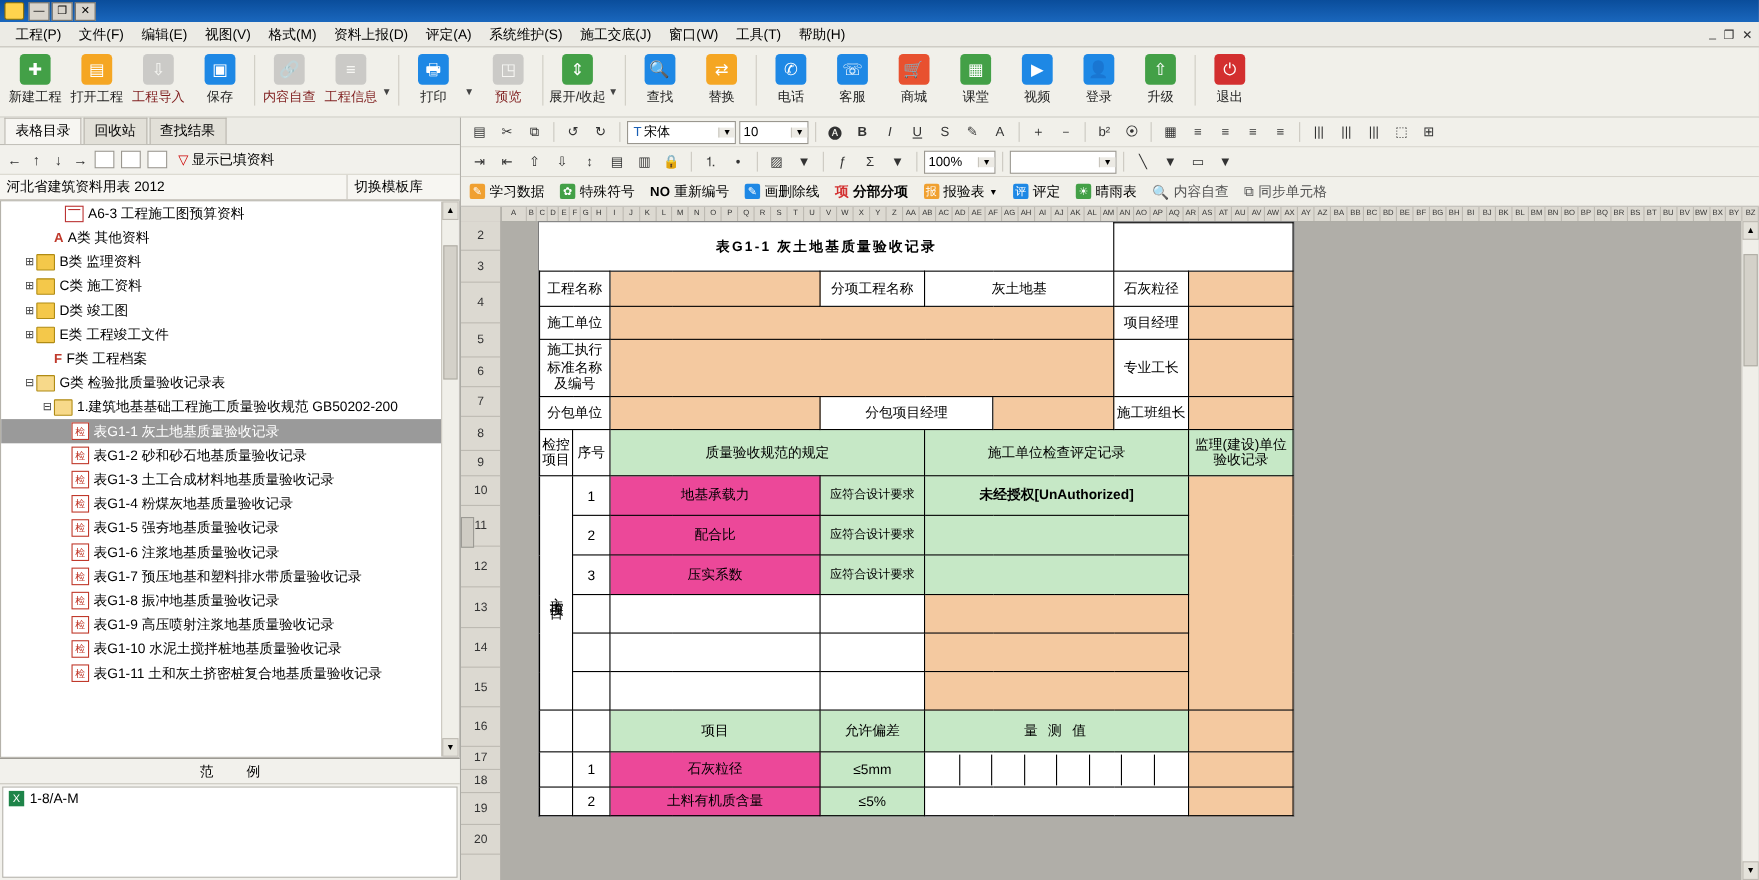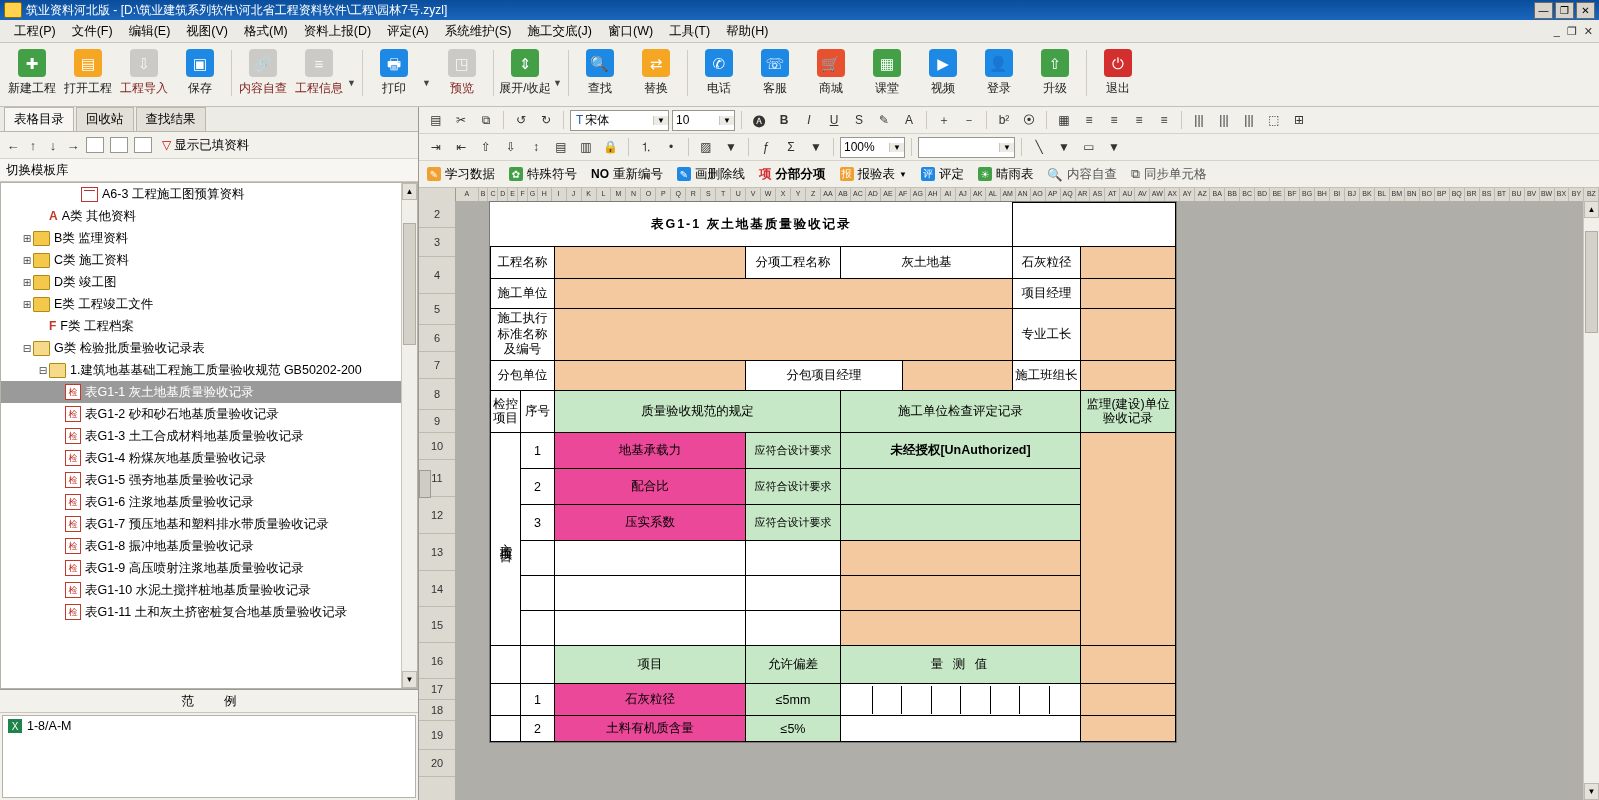--- a/index.html
+++ b/index.html
@@ -121,21 +121,20 @@
   .unauth{font-weight:bold;font-size:13px;}
   .splitter{position:absolute;left:0;top:46%;width:10px;height:26px;background:#cfccc4;border:1px solid #9c9a94;}
 </style>
 </head>
 <body>
 
 <div class="app">
 
   <div class="titlebar">
     <div class="ticon"></div>
-    <div class="ttext">筑业资料河北版 - [D:\筑业建筑系列软件\河北省工程资料软件\工程\园林7号.zyzl]</div>
     <div class="winbtns">
       <div class="wb">—</div>
       <div class="wb">❐</div>
       <div class="wb close">✕</div>
     </div>
   </div>
 
   <div class="menubar">
     <div class="mi">工程(P)</div>
     <div class="mi">文件(F)</div>
@@ -261,26 +260,27 @@
         <span class="nicon"></span>
         <span class="nicon"></span>
         <span class="nicon"></span>
         <span class="filt">
           <span class="fv">▽</span>
           <span>显示已填资料</span>
         </span>
       </div>
 
       <div class="lbar">
+        <div class="l1">河北省建筑资料用表 2012</div>
         <div class="l2">切换模板库</div>
       </div>
 
       <div class="tree">
         <div id="treerows" style="position:absolute;left:0;top:0;right:16px;bottom:0;overflow:hidden;">
-            <div class="trow" style="padding-left: 68px;">
+            <div class="trow" style="padding-left: 46px;">
               <span class="exp"></span>
               <span class="fico ico-doc"></span>
               <span>A6-3 工程施工图预算资料</span>
             </div>
             <div class="trow" style="padding-left: 36px;">
               <span class="exp"></span>
               <span class="ico-A">A</span>
               <span>A类 其他资料</span>
             </div>
             <div class="trow" style="padding-left: 20px;">

